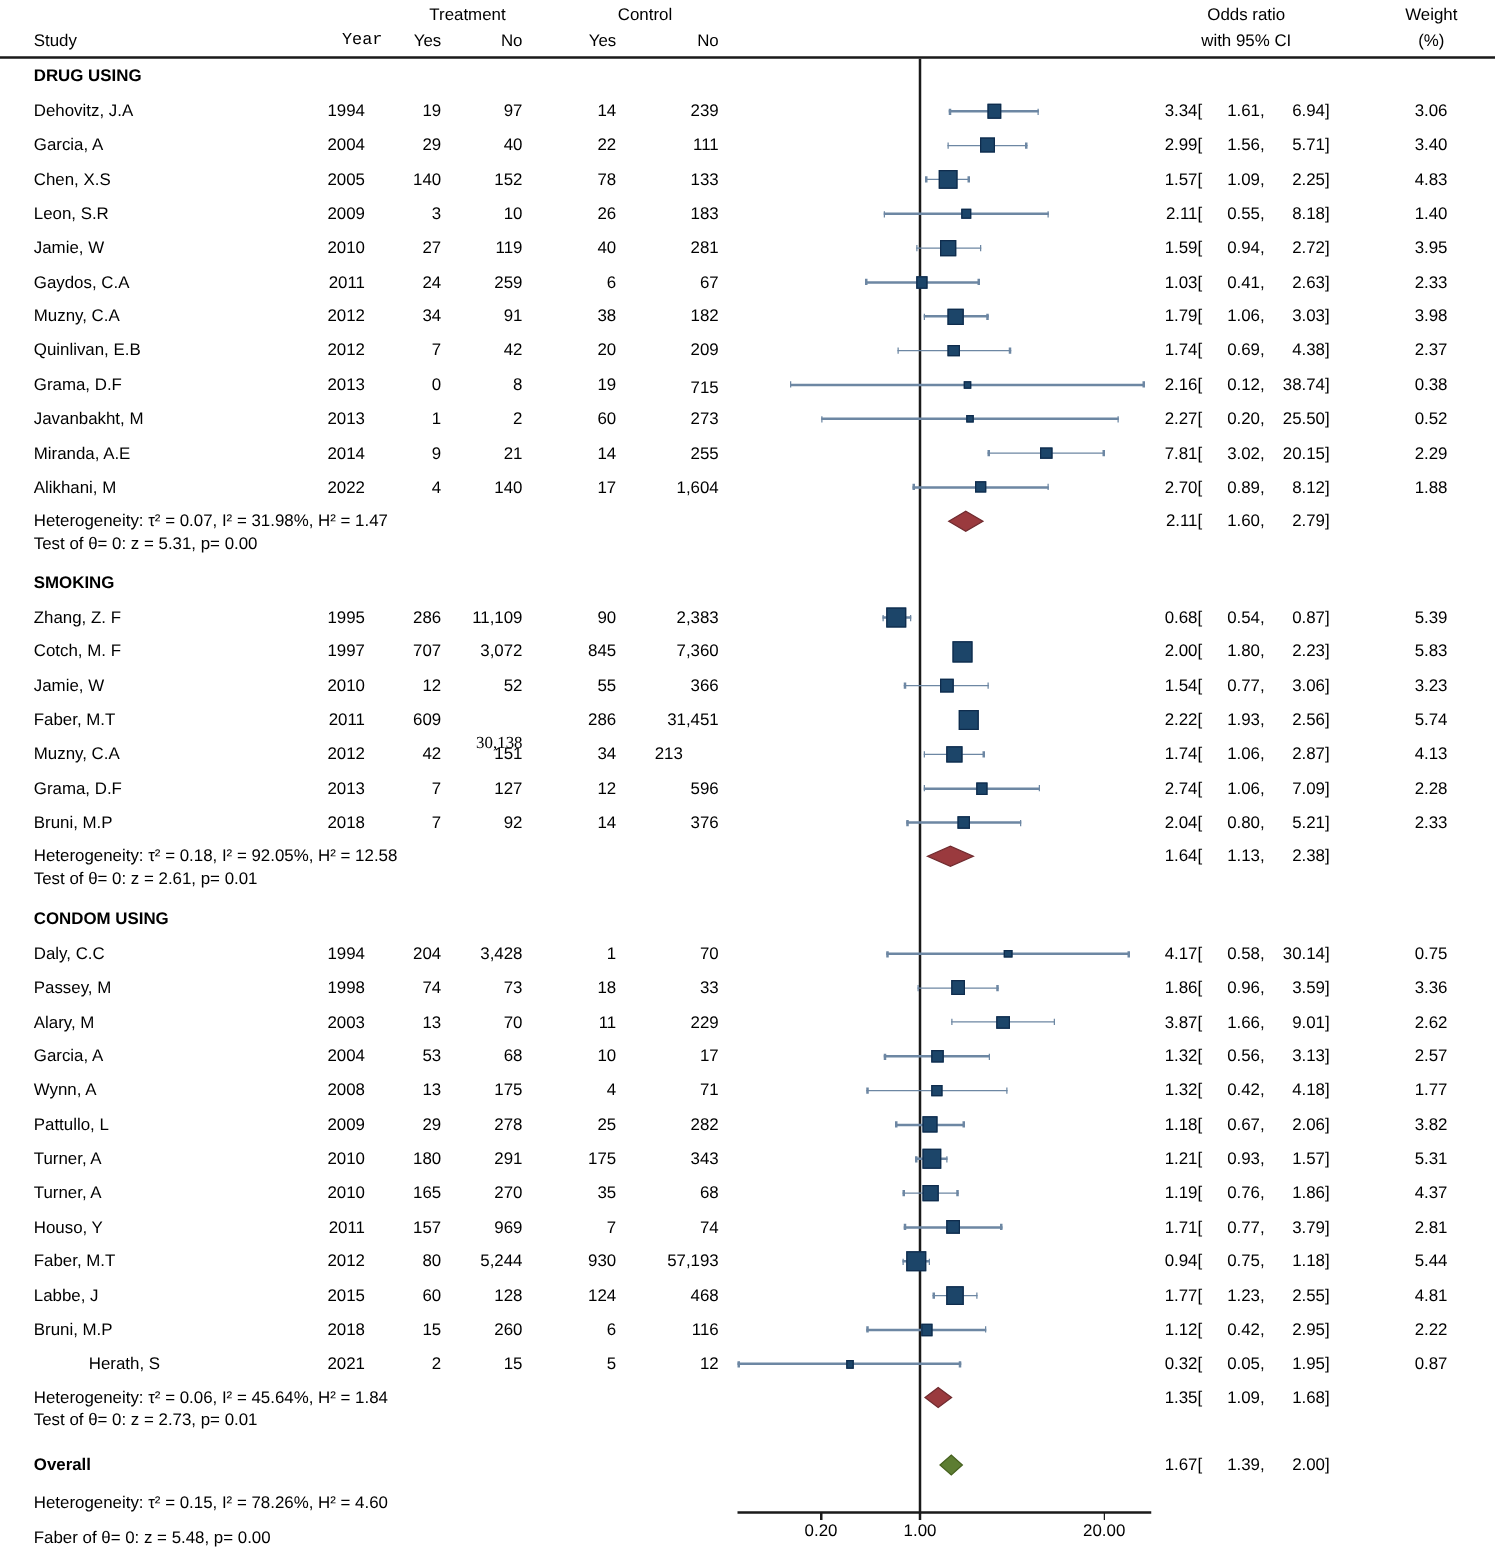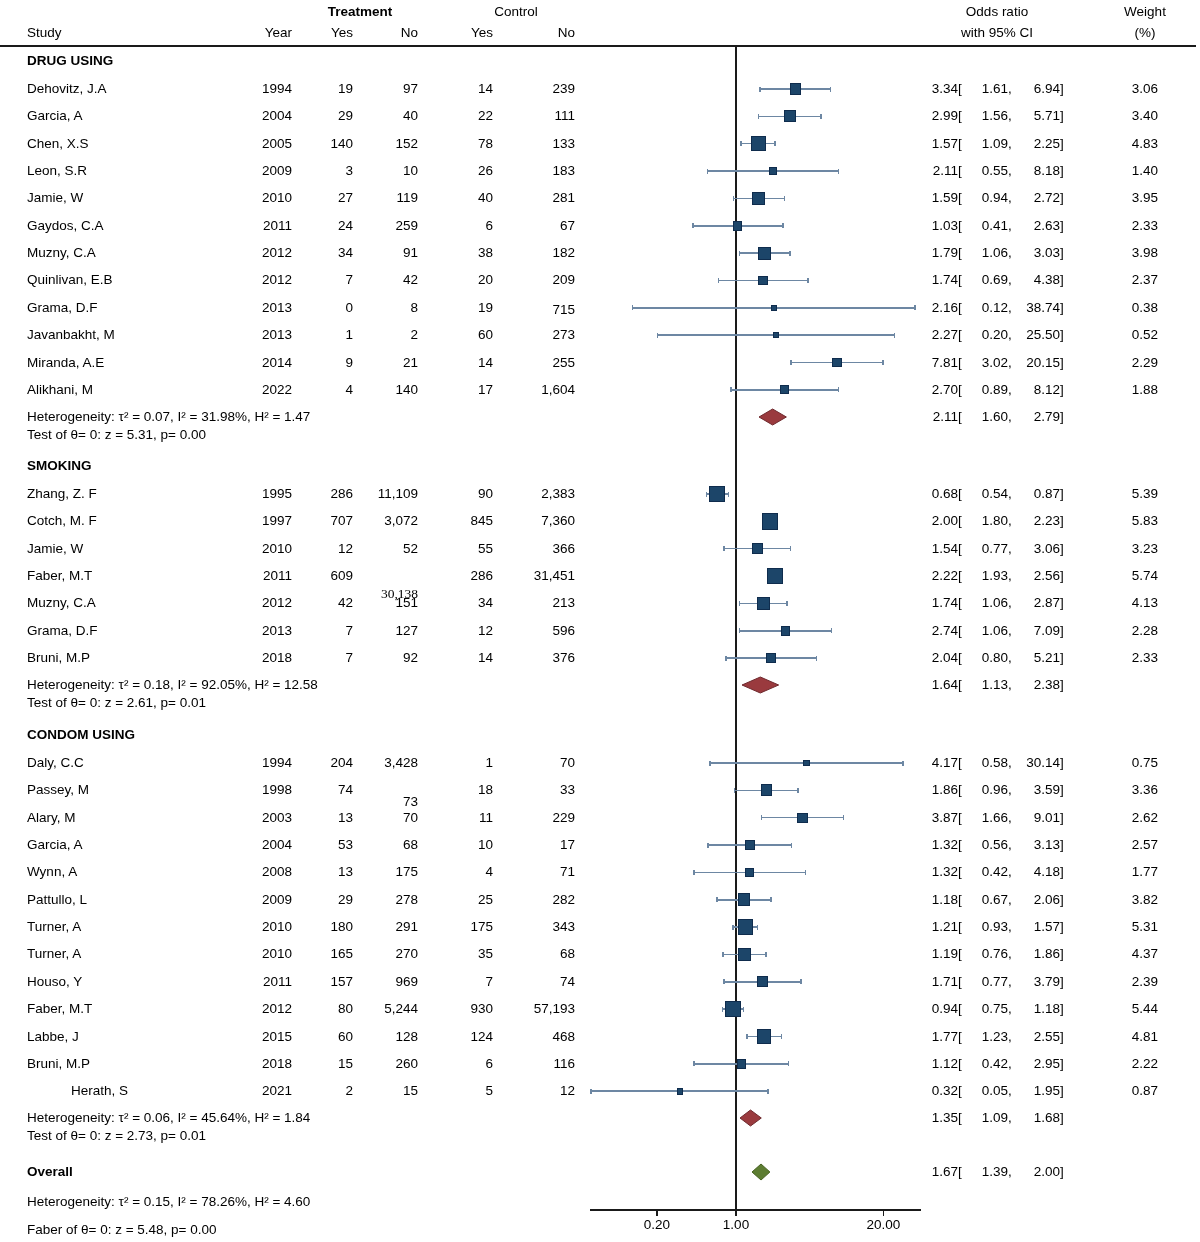--- a/index.html
+++ b/index.html
@@ -24,27 +24,27 @@
   .orwrap .cm{width:6px;text-align:left;}
   .orwrap .hi{width:46px;text-align:right;}
   .orwrap .br2{width:8px;text-align:left;}
   svg.diamond{position:absolute;overflow:visible;}
 </style>
 </head>
 <body>
 
 <div class="page">
 
-  <div class="abs c" style="left:320px;top:3px;width:80px;font-weight:bold;">Treatment</div>
+  <div class="abs c" style="left:334px;top:3px;width:80px;">Treatment</div>
   <div class="abs c" style="left:476px;top:3px;width:80px;">Control</div>
   <div class="abs c" style="left:937px;top:3px;width:120px;">Odds ratio</div>
   <div class="abs c" style="left:1105px;top:3px;width:80px;">Weight</div>
 
   <div class="abs" style="left:27px;top:24px;width:120px;">Study</div>
-  <div class="abs r" style="left:232px;top:24px;width:60px;">Year</div>
+  <div class="abs r" style="left:246px;top:24px;width:60px;font-family:Liberation Mono, monospace;">Year</div>
   <div class="abs r" style="left:293px;top:24px;width:60px;">Yes</div>
   <div class="abs r" style="left:348px;top:24px;width:70px;">No</div>
   <div class="abs r" style="left:433px;top:24px;width:60px;">Yes</div>
   <div class="abs r" style="left:495px;top:24px;width:80px;">No</div>
   <div class="abs c" style="left:937px;top:24px;width:120px;">with 95% CI</div>
   <div class="abs c" style="left:1105px;top:24px;width:80px;">(%)</div>
 
   <div class="rule"></div>
   <div class="refline"></div>
 
@@ -247,21 +247,21 @@
       <div class="cicap" style="left: 768.35px; top: 573.55px;"></div>
       <div class="cicap" style="left: 780.748px; top: 573.55px;"></div>
       <div class="sq" style="left: 766.997px; top: 567.81px; width: 16.48px; height: 16.48px;"></div>
       <div class="abs orwrap" style="left: 924px; top: 567.05px; width: 144px;"><span class="est">2.22</span><span class="br1"> [</span><span class="lo">1.93</span><span class="cm">,</span><span class="hi">2.56</span><span class="br2">]</span></div>
       <div class="abs r" style="left: 1098px; top: 567.05px; width: 60px;">5.74</div>
       <div class="abs " style="left: 27px; top: 594.4px; width: 220px;">Muzny, C.A</div>
       <div class="abs r" style="left: 232px; top: 594.4px; width: 60px;">2012</div>
       <div class="abs r" style="left: 293px; top: 594.4px; width: 60px;">42</div>
       <div class="abs r" style="left: 348px; top: 594.4px; width: 70px;">151</div>
       <div class="abs r" style="left: 433px; top: 594.4px; width: 60px;">34</div>
-      <div class="abs r" style="left: 495px; top: 594.4px; width: 80px;">213</div>
+      <div class="abs r" style="left: 495px; top: 594.4px; width: 80px; text-align: center;">213</div>
       <div class="ciline" style="left: 738.867px; top: 602.65px; width: 49.0053px;"></div>
       <div class="cicap" style="left: 738.867px; top: 600.9px;"></div>
       <div class="cicap" style="left: 786.372px; top: 600.9px;"></div>
       <div class="sq" style="left: 756.621px; top: 596.77px; width: 13.26px; height: 13.26px;"></div>
       <div class="abs orwrap" style="left: 924px; top: 594.4px; width: 144px;"><span class="est">1.74</span><span class="br1"> [</span><span class="lo">1.06</span><span class="cm">,</span><span class="hi">2.87</span><span class="br2">]</span></div>
       <div class="abs r" style="left: 1098px; top: 594.4px; width: 60px;">4.13</div>
       <div class="abs " style="left: 27px; top: 621.75px; width: 220px;">Grama, D.F</div>
       <div class="abs r" style="left: 232px; top: 621.75px; width: 60px;">2013</div>
       <div class="abs r" style="left: 293px; top: 621.75px; width: 60px;">7</div>
       <div class="abs r" style="left: 348px; top: 621.75px; width: 70px;">127</div>
@@ -300,21 +300,21 @@
       <div class="abs r" style="left: 495px; top: 754px; width: 80px;">70</div>
       <div class="ciline" style="left: 709.199px; top: 762.25px; width: 194.369px;"></div>
       <div class="cicap" style="left: 709.199px; top: 760.5px;"></div>
       <div class="cicap" style="left: 902.068px; top: 760.5px;"></div>
       <div class="sq" style="left: 803.003px; top: 759.75px; width: 6.5px; height: 6.5px;"></div>
       <div class="abs orwrap" style="left: 924px; top: 754px; width: 144px;"><span class="est">4.17</span><span class="br1"> [</span><span class="lo">0.58</span><span class="cm">,</span><span class="hi">30.14</span><span class="br2">]</span></div>
       <div class="abs r" style="left: 1098px; top: 754px; width: 60px;">0.75</div>
       <div class="abs " style="left: 27px; top: 781.35px; width: 220px;">Passey, M</div>
       <div class="abs r" style="left: 232px; top: 781.35px; width: 60px;">1998</div>
       <div class="abs r" style="left: 293px; top: 781.35px; width: 60px;">74</div>
-      <div class="abs r" style="left: 348px; top: 781.35px; width: 70px; margin-top: 12px;">73</div>
+      <div class="abs r" style="left: 348px; top: 781.35px; width: 70px;">73</div>
       <div class="abs r" style="left: 433px; top: 781.35px; width: 60px;">18</div>
       <div class="abs r" style="left: 495px; top: 781.35px; width: 80px;">33</div>
       <div class="ciline" style="left: 733.992px; top: 789.6px; width: 64.8935px;"></div>
       <div class="cicap" style="left: 733.992px; top: 787.85px;"></div>
       <div class="cicap" style="left: 797.385px; top: 787.85px;"></div>
       <div class="sq" style="left: 760.672px; top: 784.49px; width: 11.72px; height: 11.72px;"></div>
       <div class="abs orwrap" style="left: 924px; top: 781.35px; width: 144px;"><span class="est">1.86</span><span class="br1"> [</span><span class="lo">0.96</span><span class="cm">,</span><span class="hi">3.59</span><span class="br2">]</span></div>
       <div class="abs r" style="left: 1098px; top: 781.35px; width: 60px;">3.36</div>
       <div class="abs " style="left: 27px; top: 808.7px; width: 220px;">Alary, M</div>
       <div class="abs r" style="left: 232px; top: 808.7px; width: 60px;">2003</div>
@@ -392,21 +392,21 @@
       <div class="abs r" style="left: 232px; top: 972.8px; width: 60px;">2011</div>
       <div class="abs r" style="left: 293px; top: 972.8px; width: 60px;">157</div>
       <div class="abs r" style="left: 348px; top: 972.8px; width: 70px;">969</div>
       <div class="abs r" style="left: 433px; top: 972.8px; width: 60px;">7</div>
       <div class="abs r" style="left: 495px; top: 972.8px; width: 80px;">74</div>
       <div class="ciline" style="left: 723.141px; top: 981.05px; width: 78.4116px;"></div>
       <div class="cicap" style="left: 723.141px; top: 979.3px;"></div>
       <div class="cicap" style="left: 800.052px; top: 979.3px;"></div>
       <div class="sq" style="left: 757.085px; top: 976.49px; width: 10.62px; height: 10.62px;"></div>
       <div class="abs orwrap" style="left: 924px; top: 972.8px; width: 144px;"><span class="est">1.71</span><span class="br1"> [</span><span class="lo">0.77</span><span class="cm">,</span><span class="hi">3.79</span><span class="br2">]</span></div>
-      <div class="abs r" style="left: 1098px; top: 972.8px; width: 60px;">2.39</div>
+      <div class="abs r" style="left: 1098px; top: 972.8px; width: 60px;">2.81</div>
       <div class="abs " style="left: 27px; top: 1000.15px; width: 220px;">Faber, M.T</div>
       <div class="abs r" style="left: 232px; top: 1000.15px; width: 60px;">2012</div>
       <div class="abs r" style="left: 293px; top: 1000.15px; width: 60px;">80</div>
       <div class="abs r" style="left: 348px; top: 1000.15px; width: 70px;">5,244</div>
       <div class="abs r" style="left: 433px; top: 1000.15px; width: 60px;">930</div>
       <div class="abs r" style="left: 495px; top: 1000.15px; width: 80px;">57,193</div>
       <div class="ciline" style="left: 721.846px; top: 1008.4px; width: 22.2973px;"></div>
       <div class="cicap" style="left: 721.846px; top: 1006.65px;"></div>
       <div class="cicap" style="left: 742.643px; top: 1006.65px;"></div>
       <div class="sq" style="left: 725.016px; top: 1001.21px; width: 15.88px; height: 15.88px;"></div>

